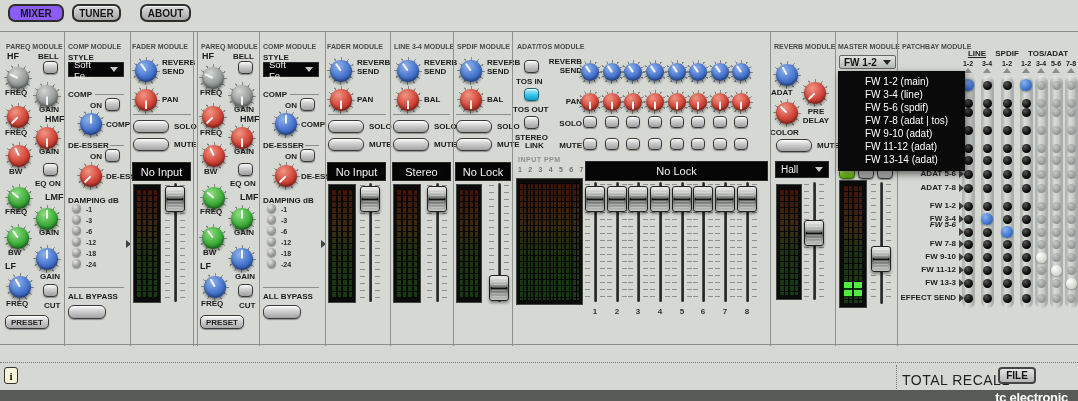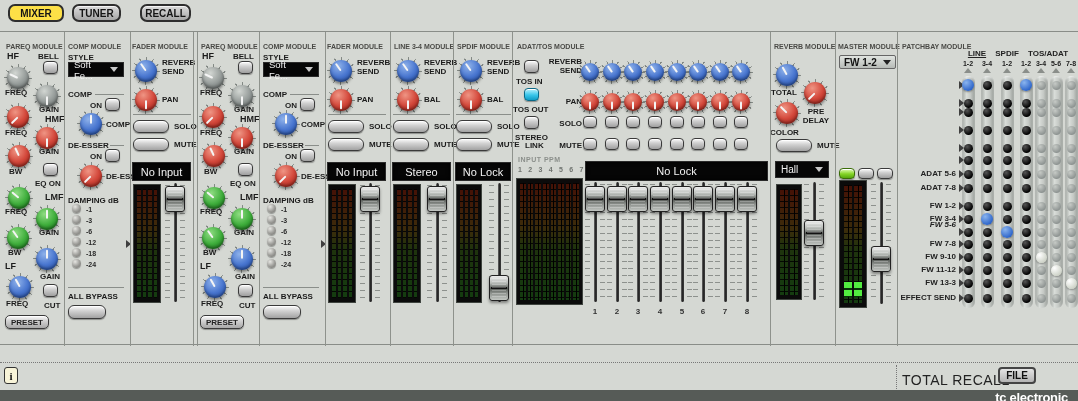--- a/index.html
+++ b/index.html
@@ -2,21 +2,21 @@
 <html><head>
 <meta charset="utf-8">
 <style>
   *{box-sizing:border-box;margin:0;padding:0}
   html,body{width:1078px;height:401px;overflow:hidden}
   body{position:relative;background:#d5d8d3;font-family:"Liberation Sans",sans-serif}
   .lbl{position:absolute;font-size:8px;font-weight:bold;color:#1b1b1b;line-height:1;white-space:nowrap}
   .f9{font-size:9px}
   .title{position:absolute;font-size:7px;font-weight:bold;color:#4a4a46;line-height:1;white-space:nowrap}
   .tab{position:absolute;top:4px;height:18px;border:2px solid #2e2e2e;border-radius:7px;display:flex;align-items:center;justify-content:center;font-size:10px;font-weight:bold;color:#151515}
-  .tab.active{background:#fde047}
+  .tab.active{background:#8b5cf6}
   .tab.idle{background:linear-gradient(#dcdcdc,#a6a6a6);box-shadow:inset 0 1px 0 rgba(255,255,255,.7)}
   #panel{position:absolute;left:0;top:31px;width:1078px;height:314px;border-top:1px solid #898d88;border-bottom:1px solid #898d88}
   .strip{position:absolute;top:0;width:193px;height:314px}
   .vline{position:absolute;top:0;height:314px;width:1px;background:#8e928c}
   .knob{position:absolute;border-radius:50%;background:repeating-conic-gradient(#828884 0 5deg,rgba(0,0,0,0) 5deg 30deg)}
   .k28{width:28px;height:28px}
   .k24{width:24px;height:24px}
   .cap{position:absolute;inset:3px;border-radius:50%;box-shadow:inset 0 -2px 3px rgba(0,0,0,.35),0 2px 3px rgba(0,0,0,.45)}
   .cap.blue{background:radial-gradient(circle at 38% 28%,#8fb2ea,#4a77d0 50%,#2a55ae 85%)}
   .cap.red{background:radial-gradient(circle at 38% 28%,#ef9584,#d4493c 50%,#a8281e 85%)}
@@ -72,21 +72,21 @@
   #trlbl{position:absolute;left:902px;top:9px;font-size:14px;color:#222;letter-spacing:.5px;white-space:nowrap}
   #filebtn{position:absolute;left:998px;top:4px;width:38px;height:17px;border:2px solid #444;border-radius:4px;background:linear-gradient(#e4e4e4,#b4b4b4);display:flex;align-items:center;justify-content:center;font-size:10px;font-weight:bold;color:#111}
   #brand{position:absolute;left:0;top:390px;width:1078px;height:11px;background:#565b57;overflow:hidden}
   #brandtext{position:absolute;right:10px;top:0;color:#fff;font-size:13px;font-weight:bold;letter-spacing:-.3px;line-height:1.2}
 </style>
 </head>
 <body>
 
 <div class="tab active" style="left:8px;width:56px">MIXER</div>
 <div class="tab idle" style="left:72px;width:49px">TUNER</div>
-<div class="tab idle" style="left:140px;width:51px">RECALL</div>
+<div class="tab idle" style="left:140px;width:51px">ABOUT</div>
 
 <div id="panel">
 
   <div class="title" style="left:394px;top:11px">LINE 3-4 MODULE</div>
   <div class="knob k28" style="left:394px;top:25px;--rot:-35deg">
       <div class="cap blue">
         <div class="ind"></div>
       </div>
     </div>
   <div class="lbl" style="left:424px;top:27px">REVERB</div>
@@ -171,21 +171,21 @@
       <div class="mch split" style="width: 6px;"></div>
     </div>
   <div class="lcd" style="left:585px;top:129px;width:183px;height:20px">No Lock</div>
 
   <div class="title" style="left:774px;top:11px">REVERB MODULE</div>
   <div class="knob k28" style="left:773px;top:29px;--rot:-30deg">
       <div class="cap blue">
         <div class="ind"></div>
       </div>
     </div>
-  <div class="lbl" style="left:771px;top:57px">TOTAL</div>
+  <div class="lbl" style="left:771px;top:57px">ADAT</div>
   <div class="knob k28" style="left:801px;top:47px;--rot:225deg">
       <div class="cap red">
         <div class="ind"></div>
       </div>
     </div>
   <div class="lbl" style="left:802px;top:76px;width:28px;text-align:center">PRE</div>
   <div class="lbl" style="left:802px;top:85px;width:28px;text-align:center">DELAY</div>
   <div class="knob k28" style="left:773px;top:67px;--rot:-45deg">
       <div class="cap red">
         <div class="ind"></div>
@@ -219,20 +219,29 @@
       <div class="mch split lit" style="width: 8px;"></div>
       <div class="mch split lit" style="width: 8px;"></div>
     </div>
   <div class="fader" style="left:871px;top:150px;height:122px">
       <div class="ftrack"></div>
       <div class="fhandle" style="top: 64px;"></div>
     </div>
 
   <div class="title" style="left:902px;top:11px">PATCHBAY MODULE</div>
 
+  <div id="master-menu">
+      <div class="mitem">FW 1-2 (main)</div>
+      <div class="mitem">FW 3-4 (line)</div>
+      <div class="mitem">FW 5-6 (spdif)</div>
+      <div class="mitem">FW 7-8 (adat | tos)</div>
+      <div class="mitem">FW 9-10 (adat)</div>
+      <div class="mitem">FW 11-12 (adat)</div>
+      <div class="mitem">FW 13-14 (adat)</div>
+    </div>
 <div class="strip" style="left: 2px;">
   <div class="title" style="left:4px;top:11px">PAREQ MODULE</div>
   <div class="lbl f9" style="left:5px;top:20px">HF</div>
   <div class="lbl" style="left:36px;top:21px">BELL</div>
   <div class="sbtn" style="left:41px;top:29px"></div>
   <div class="knob k28" style="left:2px;top:32px;--rot:-65deg">
         <div class="cap gray">
           <div class="ind"></div>
         </div>
       </div>

